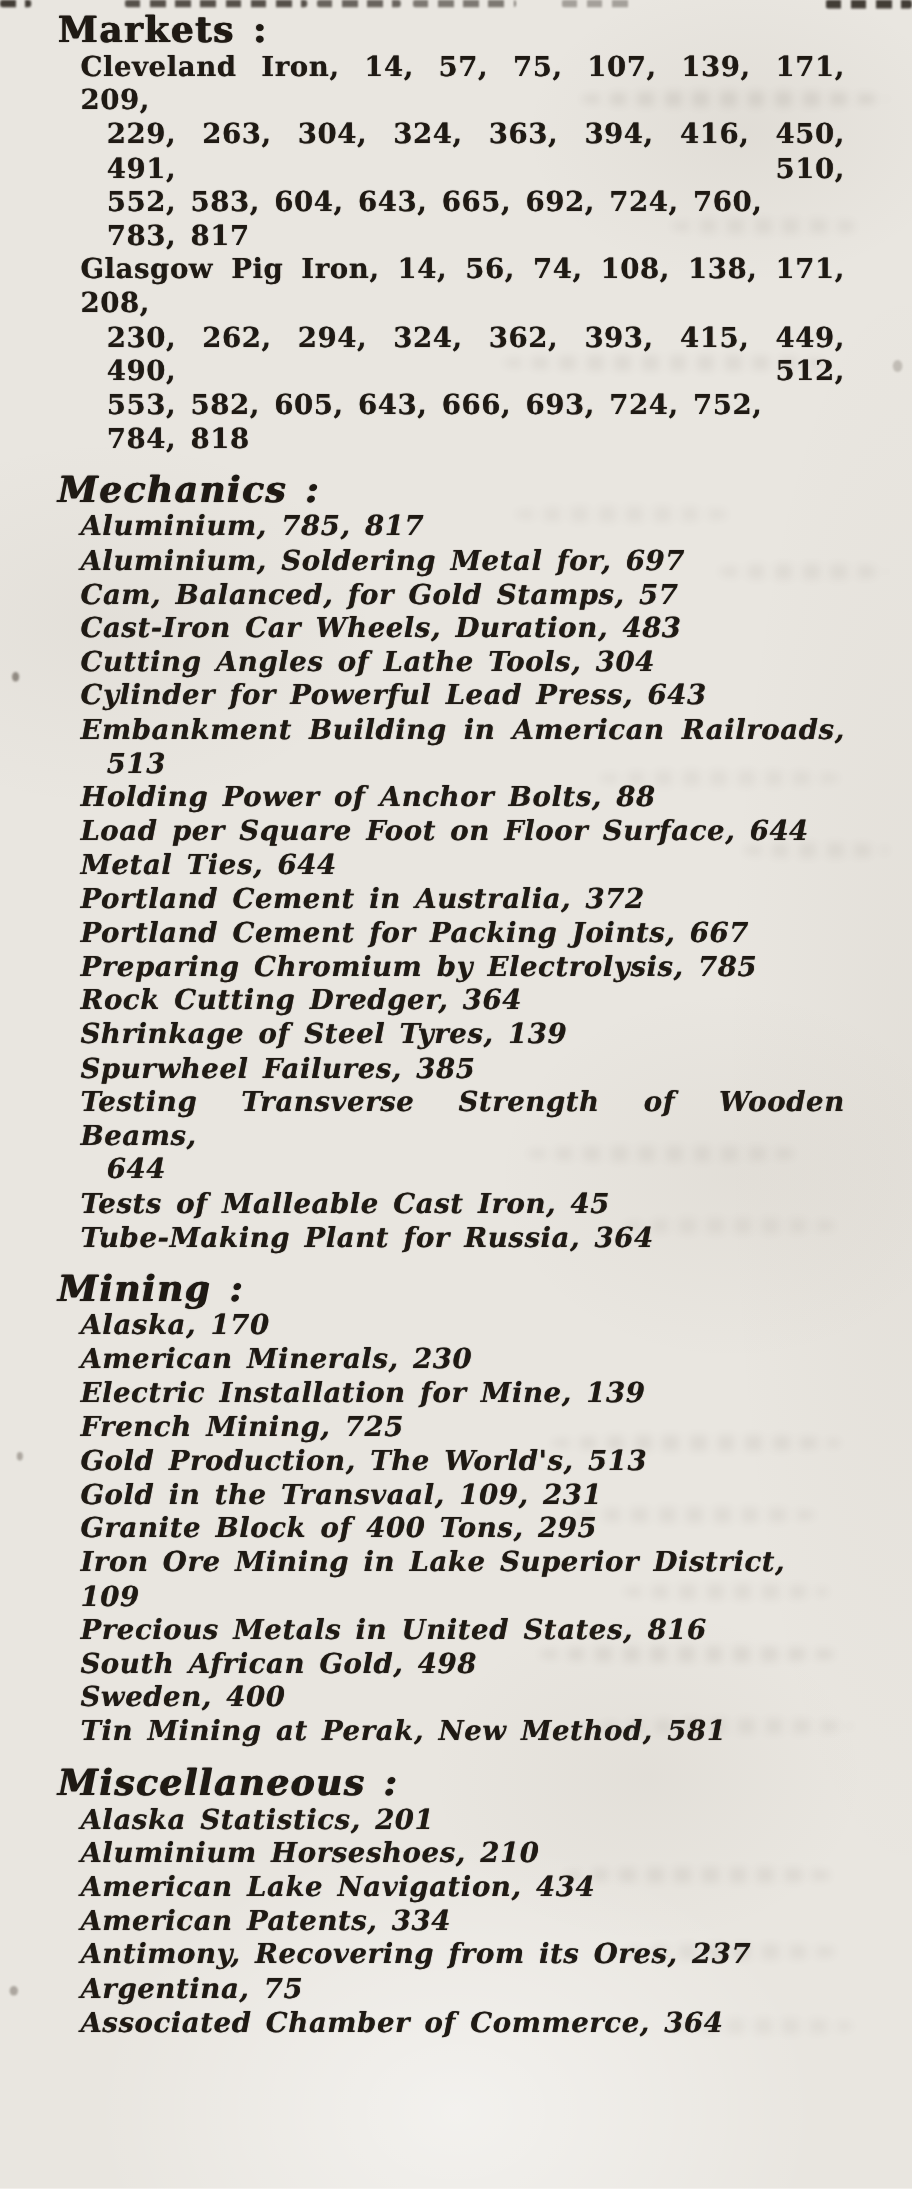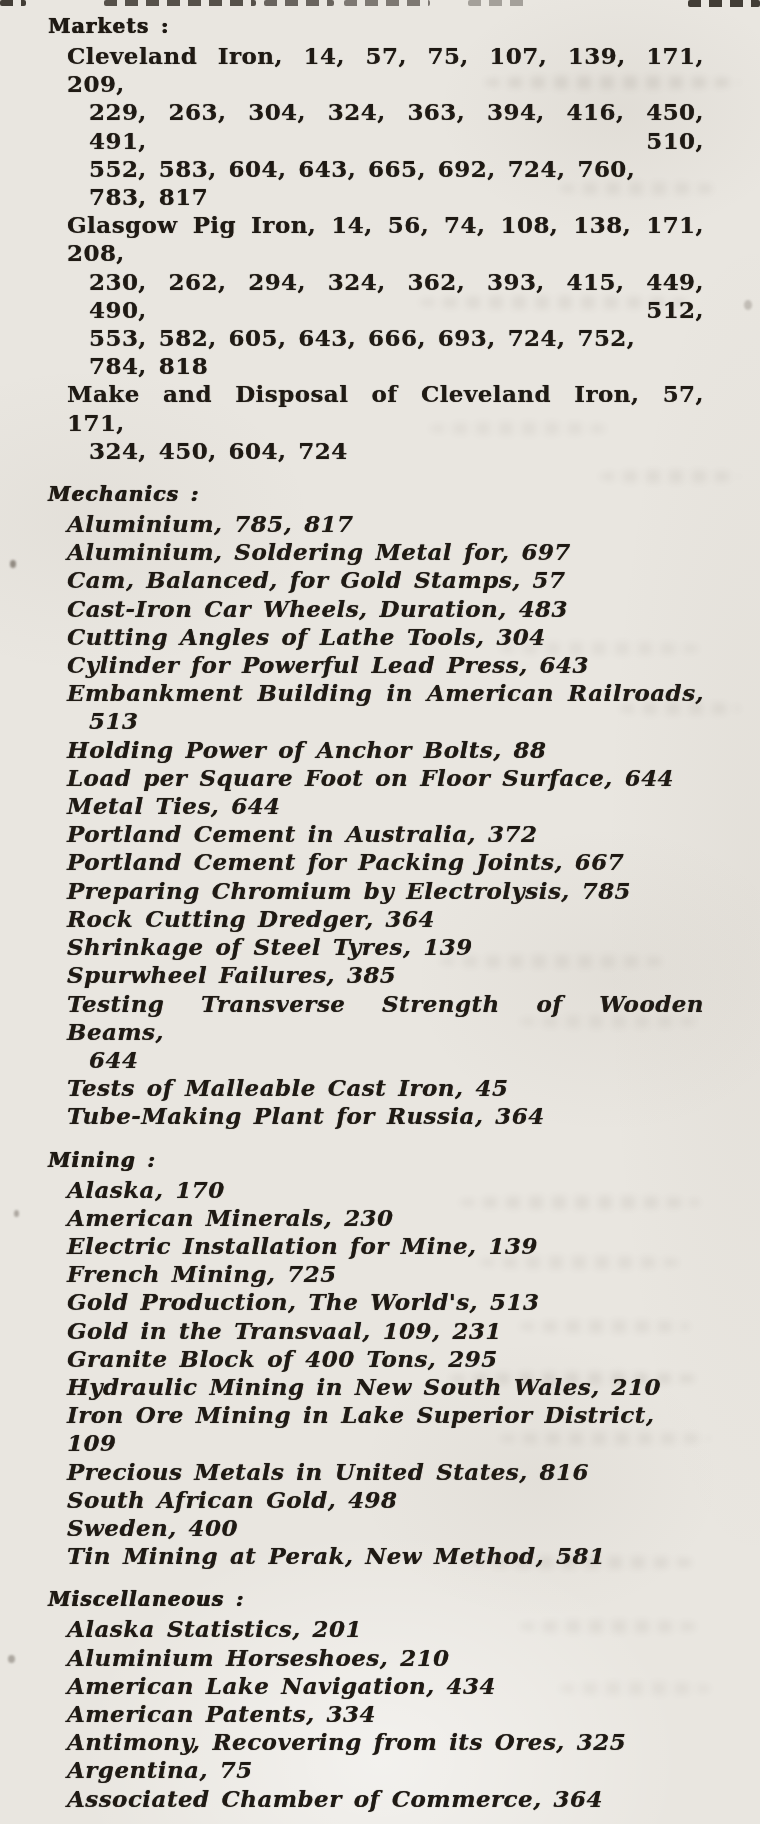--- a/index.html
+++ b/index.html
@@ -36,21 +36,21 @@
   .column{
     position:absolute;top:10px;left:67px;width:637px;
     color:#1f1a14;
     font-size:23px;font-weight:700;
     letter-spacing:.45px;word-spacing:3.5px;
     text-shadow:0 0 .8px rgba(31,26,20,.75);
   }
   section + section{margin-top:13px;font-style:italic;}
   .sec-head{
     margin:0 0 0 -19px;
-    font-size:20px;line-height:32px;font-weight:700;
+    font-size:30px;line-height:32px;font-weight:700;
     letter-spacing:1.2px;
     text-shadow:.8px 0 0 currentColor, 0 0 1px rgba(31,26,20,.7);
   }
   .line{line-height:28.2px;}
   .line.cont{padding-left:22px;}
   .line.just{text-align:justify;text-align-last:justify;}
 </style>
 </head>
 <body>
 
@@ -95,24 +95,20 @@
           <div class="entry">
             <div class="line just">Cleveland Iron, 14, 57, 75, 107, 139, 171, 209,</div>
             <div class="line cont just">229, 263, 304, 324, 363, 394, 416, 450, 491, 510,</div>
             <div class="line cont">552, 583, 604, 643, 665, 692, 724, 760, 783, 817</div>
           </div>
           <div class="entry">
             <div class="line just">Glasgow Pig Iron, 14, 56, 74, 108, 138, 171, 208,</div>
             <div class="line cont just">230, 262, 294, 324, 362, 393, 415, 449, 490, 512,</div>
             <div class="line cont">553, 582, 605, 643, 666, 693, 724, 752, 784, 818</div>
           </div>
-          <div class="entry">
-            <div class="line just">Make and Disposal of Cleveland Iron, 57, 171,</div>
-            <div class="line cont">324, 450, 604, 724</div>
-          </div>
         </div>
     </section>
     <section>
       <h2 class="sec-head">Mechanics :</h2>
       <div class="entries">
           <div class="entry">
             <div class="line">Aluminium, 785, 817</div>
           </div>
           <div class="entry">
             <div class="line">Aluminium, Soldering Metal for, 697</div>
@@ -190,23 +186,20 @@
           <div class="entry">
             <div class="line">Gold Production, The World's, 513</div>
           </div>
           <div class="entry">
             <div class="line">Gold in the Transvaal, 109, 231</div>
           </div>
           <div class="entry">
             <div class="line">Granite Block of 400 Tons, 295</div>
           </div>
           <div class="entry">
-            <div class="line">Hydraulic Mining in New South Wales, 210</div>
-          </div>
-          <div class="entry">
             <div class="line">Iron Ore Mining in Lake Superior District, 109</div>
           </div>
           <div class="entry">
             <div class="line">Precious Metals in United States, 816</div>
           </div>
           <div class="entry">
             <div class="line">South African Gold, 498</div>
           </div>
           <div class="entry">
             <div class="line">Sweden, 400</div>
@@ -225,21 +218,21 @@
           <div class="entry">
             <div class="line">Aluminium Horseshoes, 210</div>
           </div>
           <div class="entry">
             <div class="line">American Lake Navigation, 434</div>
           </div>
           <div class="entry">
             <div class="line">American Patents, 334</div>
           </div>
           <div class="entry">
-            <div class="line">Antimony, Recovering from its Ores, 325</div>
+            <div class="line">Antimony, Recovering from its Ores, 237</div>
           </div>
           <div class="entry">
             <div class="line">Argentina, 75</div>
           </div>
           <div class="entry">
             <div class="line">Associated Chamber of Commerce, 364</div>
           </div>
         </div>
     </section>
   </main>

